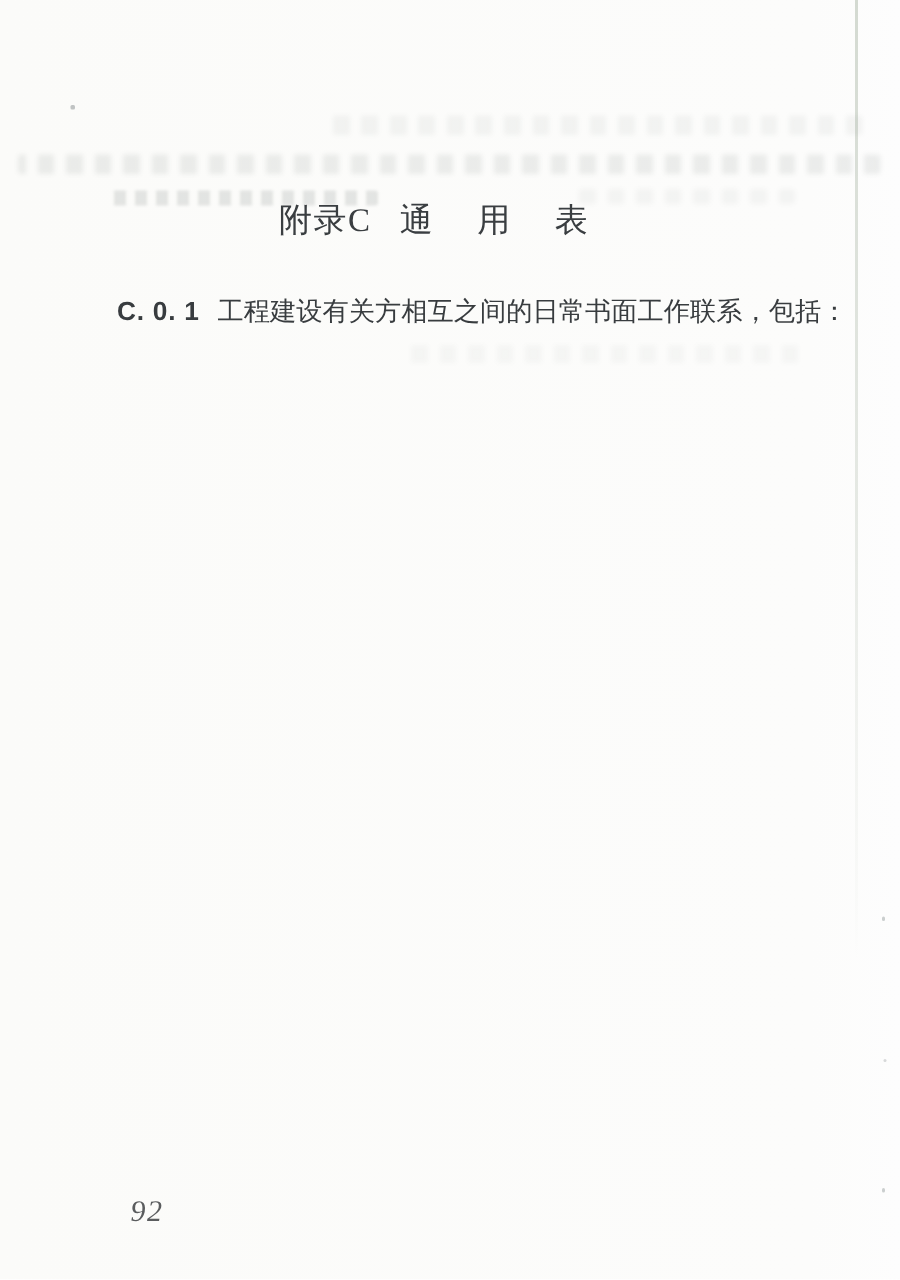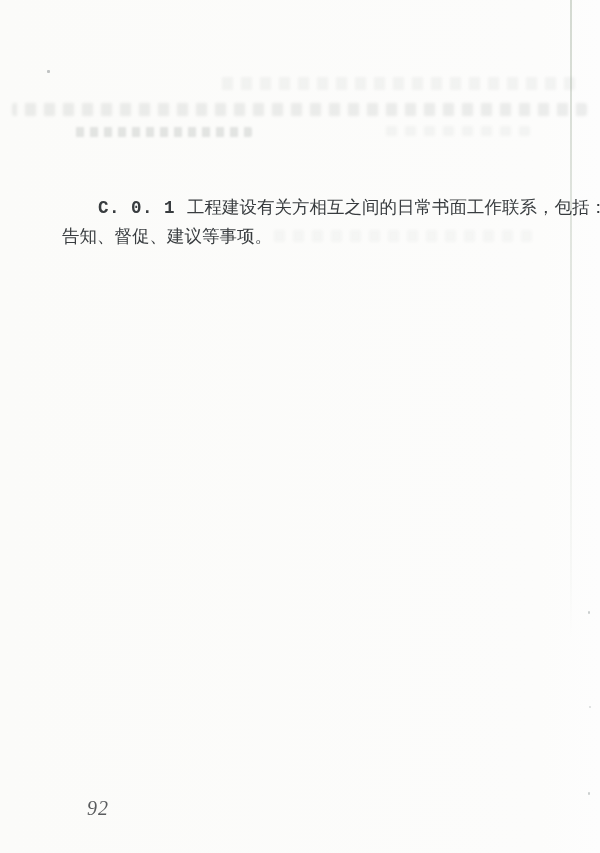--- a/index.html
+++ b/index.html
@@ -85,22 +85,21 @@
     font-size: 17.5px;
     line-height: 28px;
     color: #383c3f;
     text-align: left;
   }
   .clause-line1 { text-indent: 16px; white-space: nowrap; }
   .clause-num {
     font-weight: bold;
     letter-spacing: 0.5px;
     margin-right: 12px;
-    font-family: Liberation Mono, monospace;
-    margin-left: 20px;
+    font-family: Liberation Sans, sans-serif;
   }
 
   .page-number {
     position: absolute;
     left: 87px;
     top: 797px;
     font-size: 20px;
     font-style: italic;
     color: #5a5c5e;
     letter-spacing: 1px;
@@ -116,25 +115,25 @@
   <div class="speck s2"></div>
   <div class="speck s3"></div>
   <div class="speck s4"></div>
 
   <div class="ghost g1"></div>
   <div class="ghost g2"></div>
   <div class="ghost g3"></div>
   <div class="ghost g4"></div>
   <div class="ghost g5"></div>
 
+  <h1 class="appendix-title" style="margin:0; font-weight:normal;">
+    <span class="part1">附录C</span><span class="part2">通 用 表</span>
+  </h1>
 
   <div class="clause">
     <div class="clause-line1">
       <span class="clause-num">C. 0. 1</span><span>工程建设有关方相互之间的日常书面工作联系，包括：</span>
-    </div>
-    <div class="clause-line2">
-      <span>告知、督促、建议等事项。</span>
     </div>
   </div>
 
   <div class="page-number">92</div>
 
 </div>
 
 </body></html>

